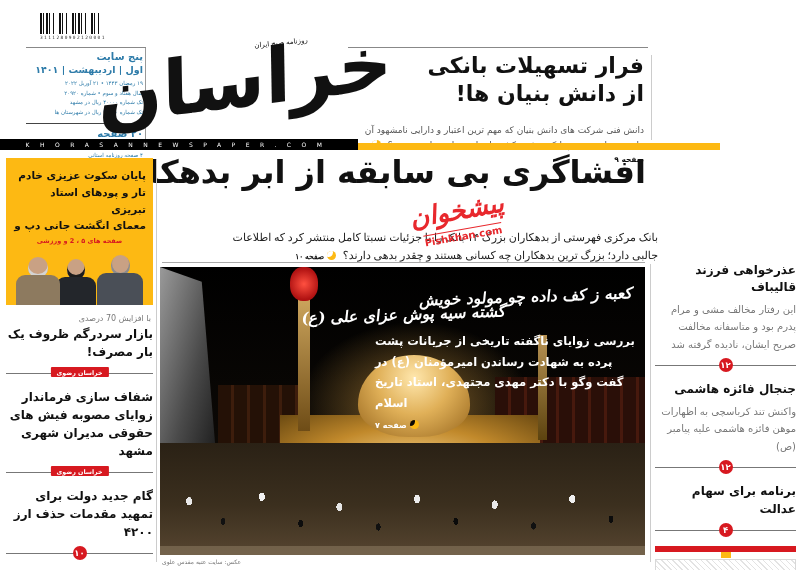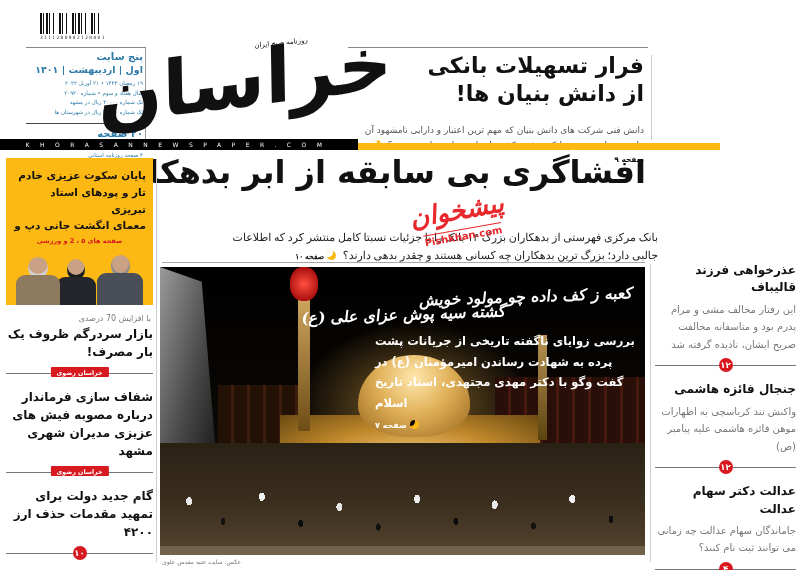--- a/index.html
+++ b/index.html
@@ -229,21 +229,21 @@
             <div class="fh"></div>
             <div class="fb"></div>
           </div>
       </div>
     </div>
     <div class="kicker">با افزایش 70 درصدی</div>
     <div class="l-title">بازار سردرگم ظروف یک بار مصرف!</div>
     <div class="l-div">
         <span class="tag">خراسان رضوی</span>
       </div>
-    <div class="l-title">شفاف سازی فرماندار درباره مصوبه فیش های عزیزی مدیران شهری مشهد</div>
+    <div class="l-title">شفاف سازی فرماندار زوایای مصوبه فیش های حقوقی مدیران شهری مشهد</div>
     <div class="l-div">
         <span class="tag">خراسان رضوی</span>
       </div>
     <div class="l-title">گام جدید دولت برای تمهید مقدمات حذف ارز ۴۲۰۰</div>
     <div class="l-div">
         <span class="badge on-line">۱۰</span>
       </div>
     <div class="l-title-big">«خانه عماد» امید خانواده کودکان بیمار</div>
 
   </div>
@@ -252,22 +252,21 @@
     <div class="r-title">عذرخواهی فرزند قالیباف</div>
     <div class="r-sum">این رفتار مخالف مشی و مرام پدرم بود و متاسفانه مخالفت صریح ایشان، نادیده گرفته شد</div>
     <div class="r-div">
         <span class="badge on-line">۱۲</span>
       </div>
     <div class="r-title">جنجال فائزه هاشمی</div>
     <div class="r-sum">واکنش تند کرباسچی به اظهارات موهن فائزه هاشمی علیه پیامبر (ص)</div>
     <div class="r-div">
         <span class="badge on-line">۱۲</span>
       </div>
-    <div class="r-title">عدالت دکتر سهام عدالت</div>
-    <div class="r-sum">جاماندگان سهام عدالت چه زمانی می توانند ثبت نام کنند؟</div>
+    <div class="r-title">برنامه برای سهام عدالت</div>
     <div class="r-div">
         <span class="badge on-line">۴</span>
       </div>
     <div class="redbar"></div>
     <div class="hatch">
       
     </div>
 
   </div>
 

